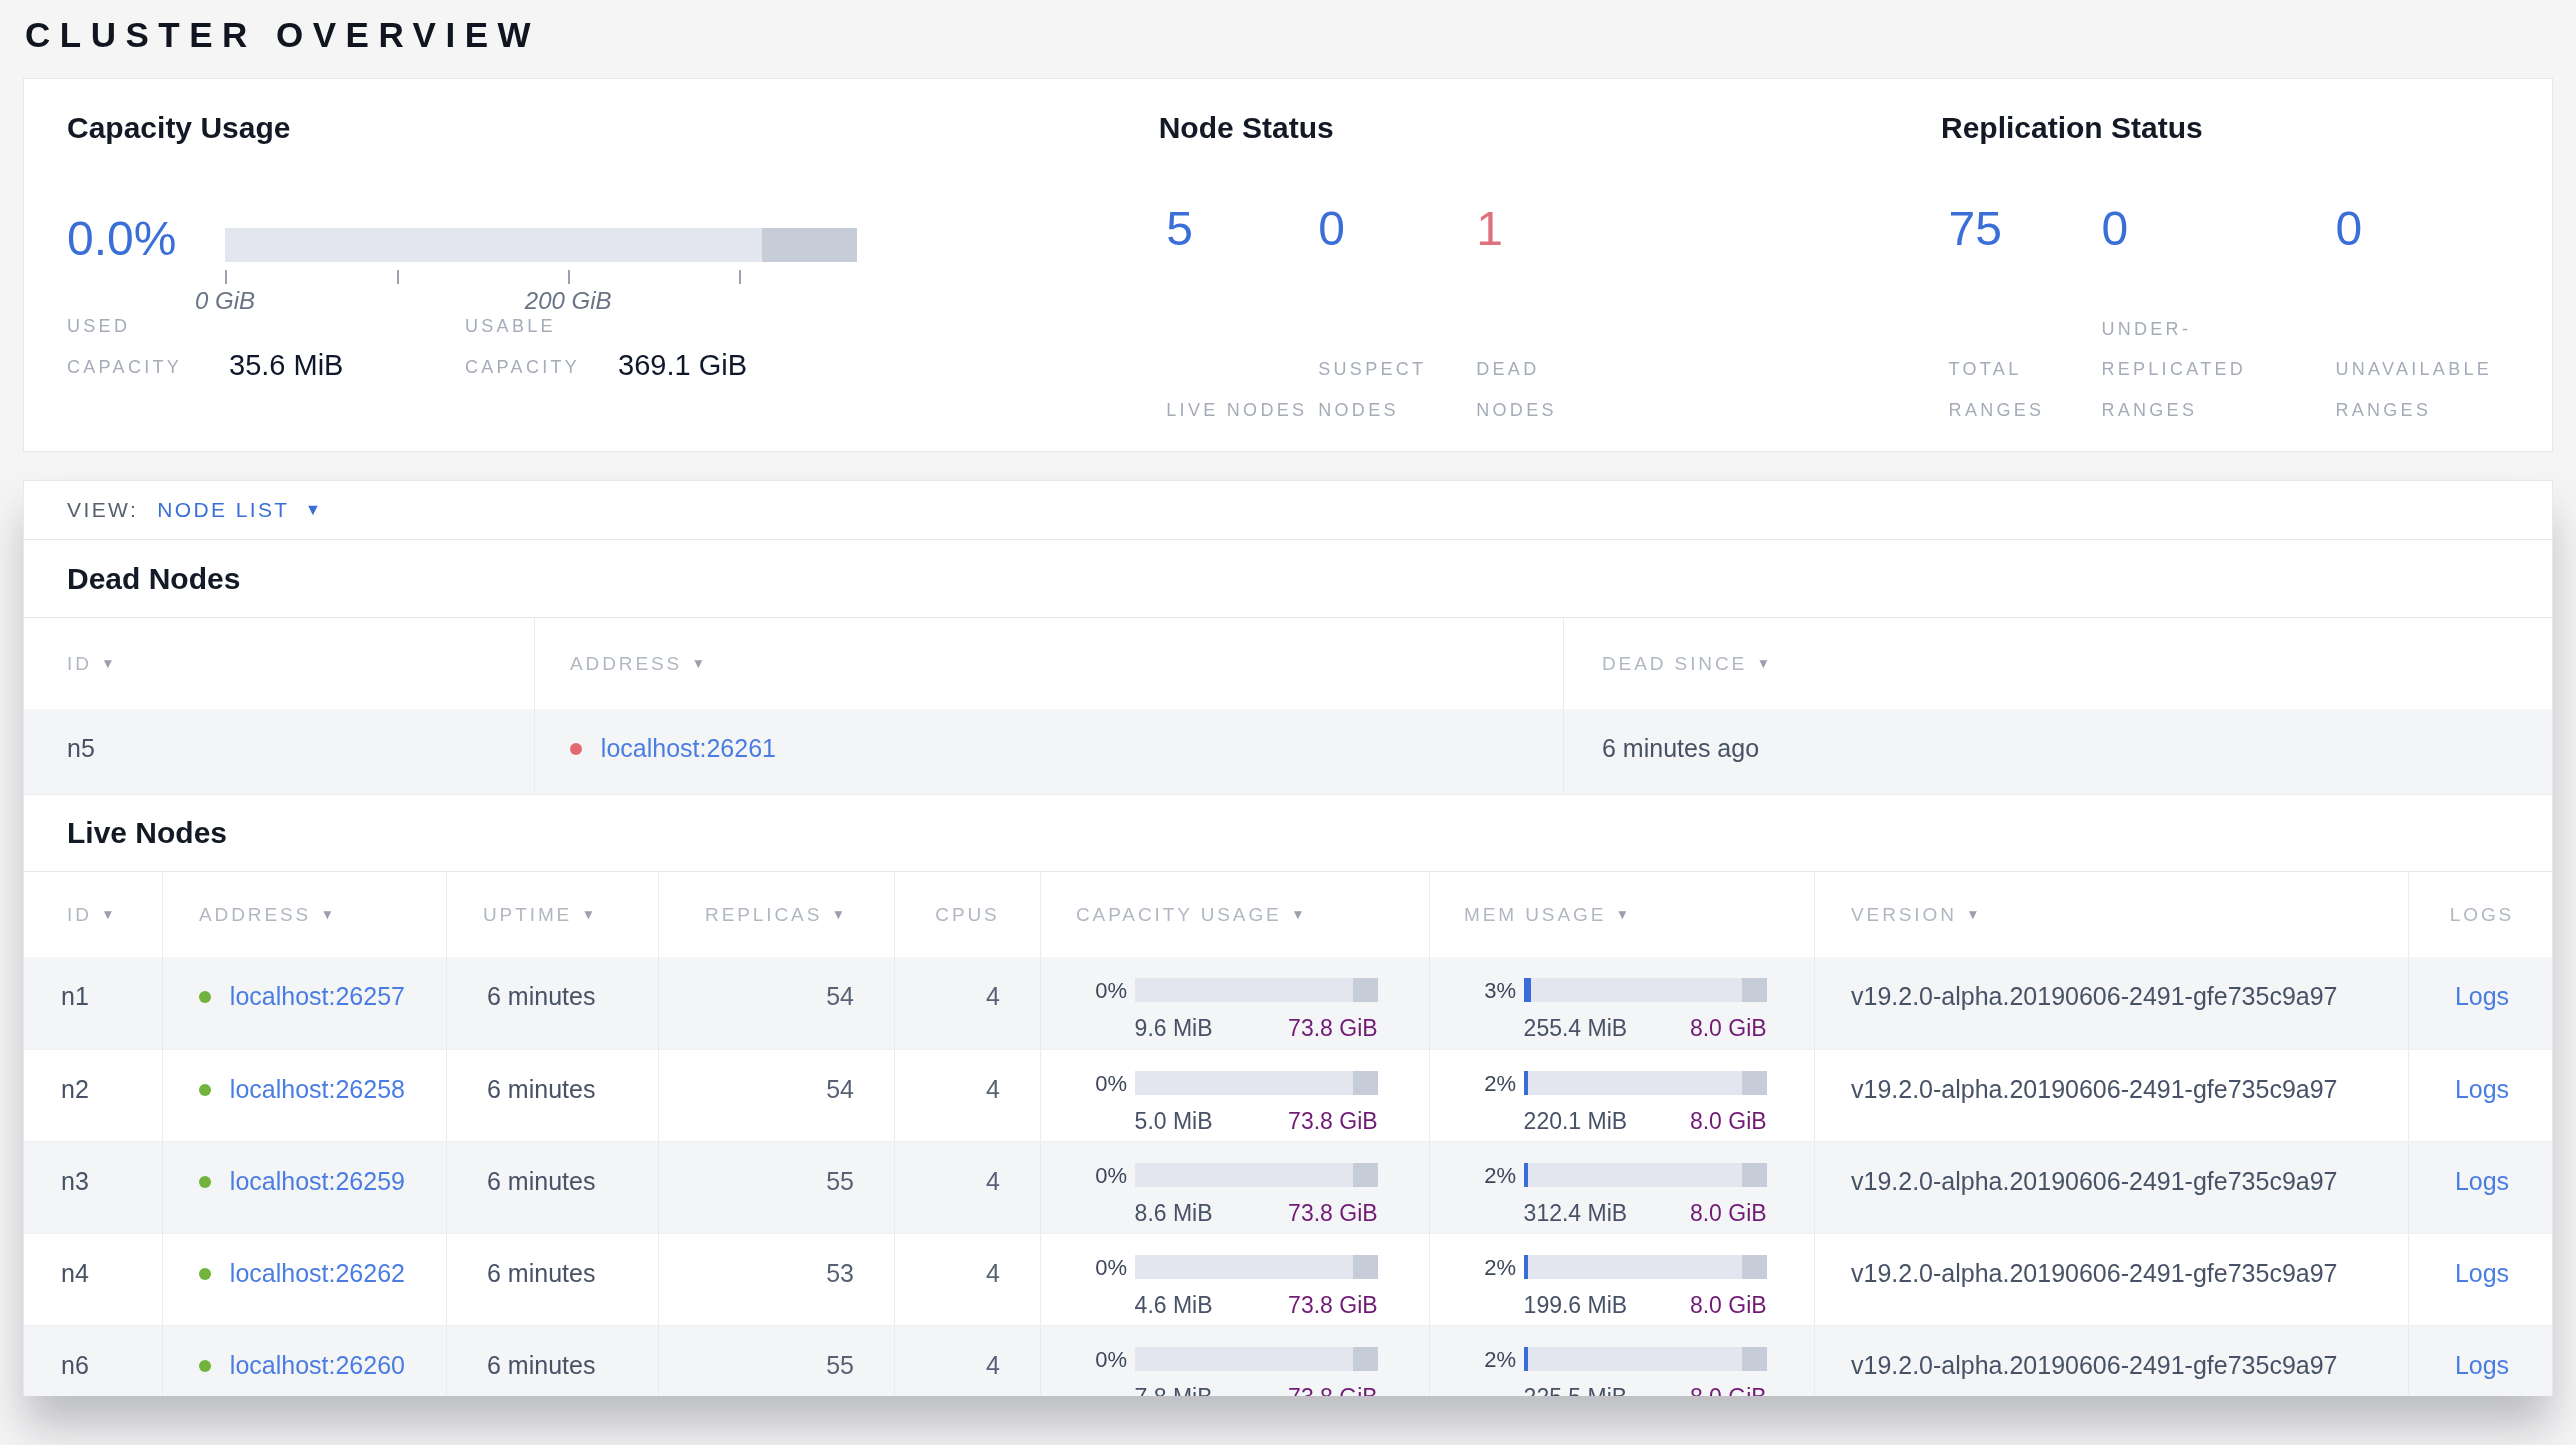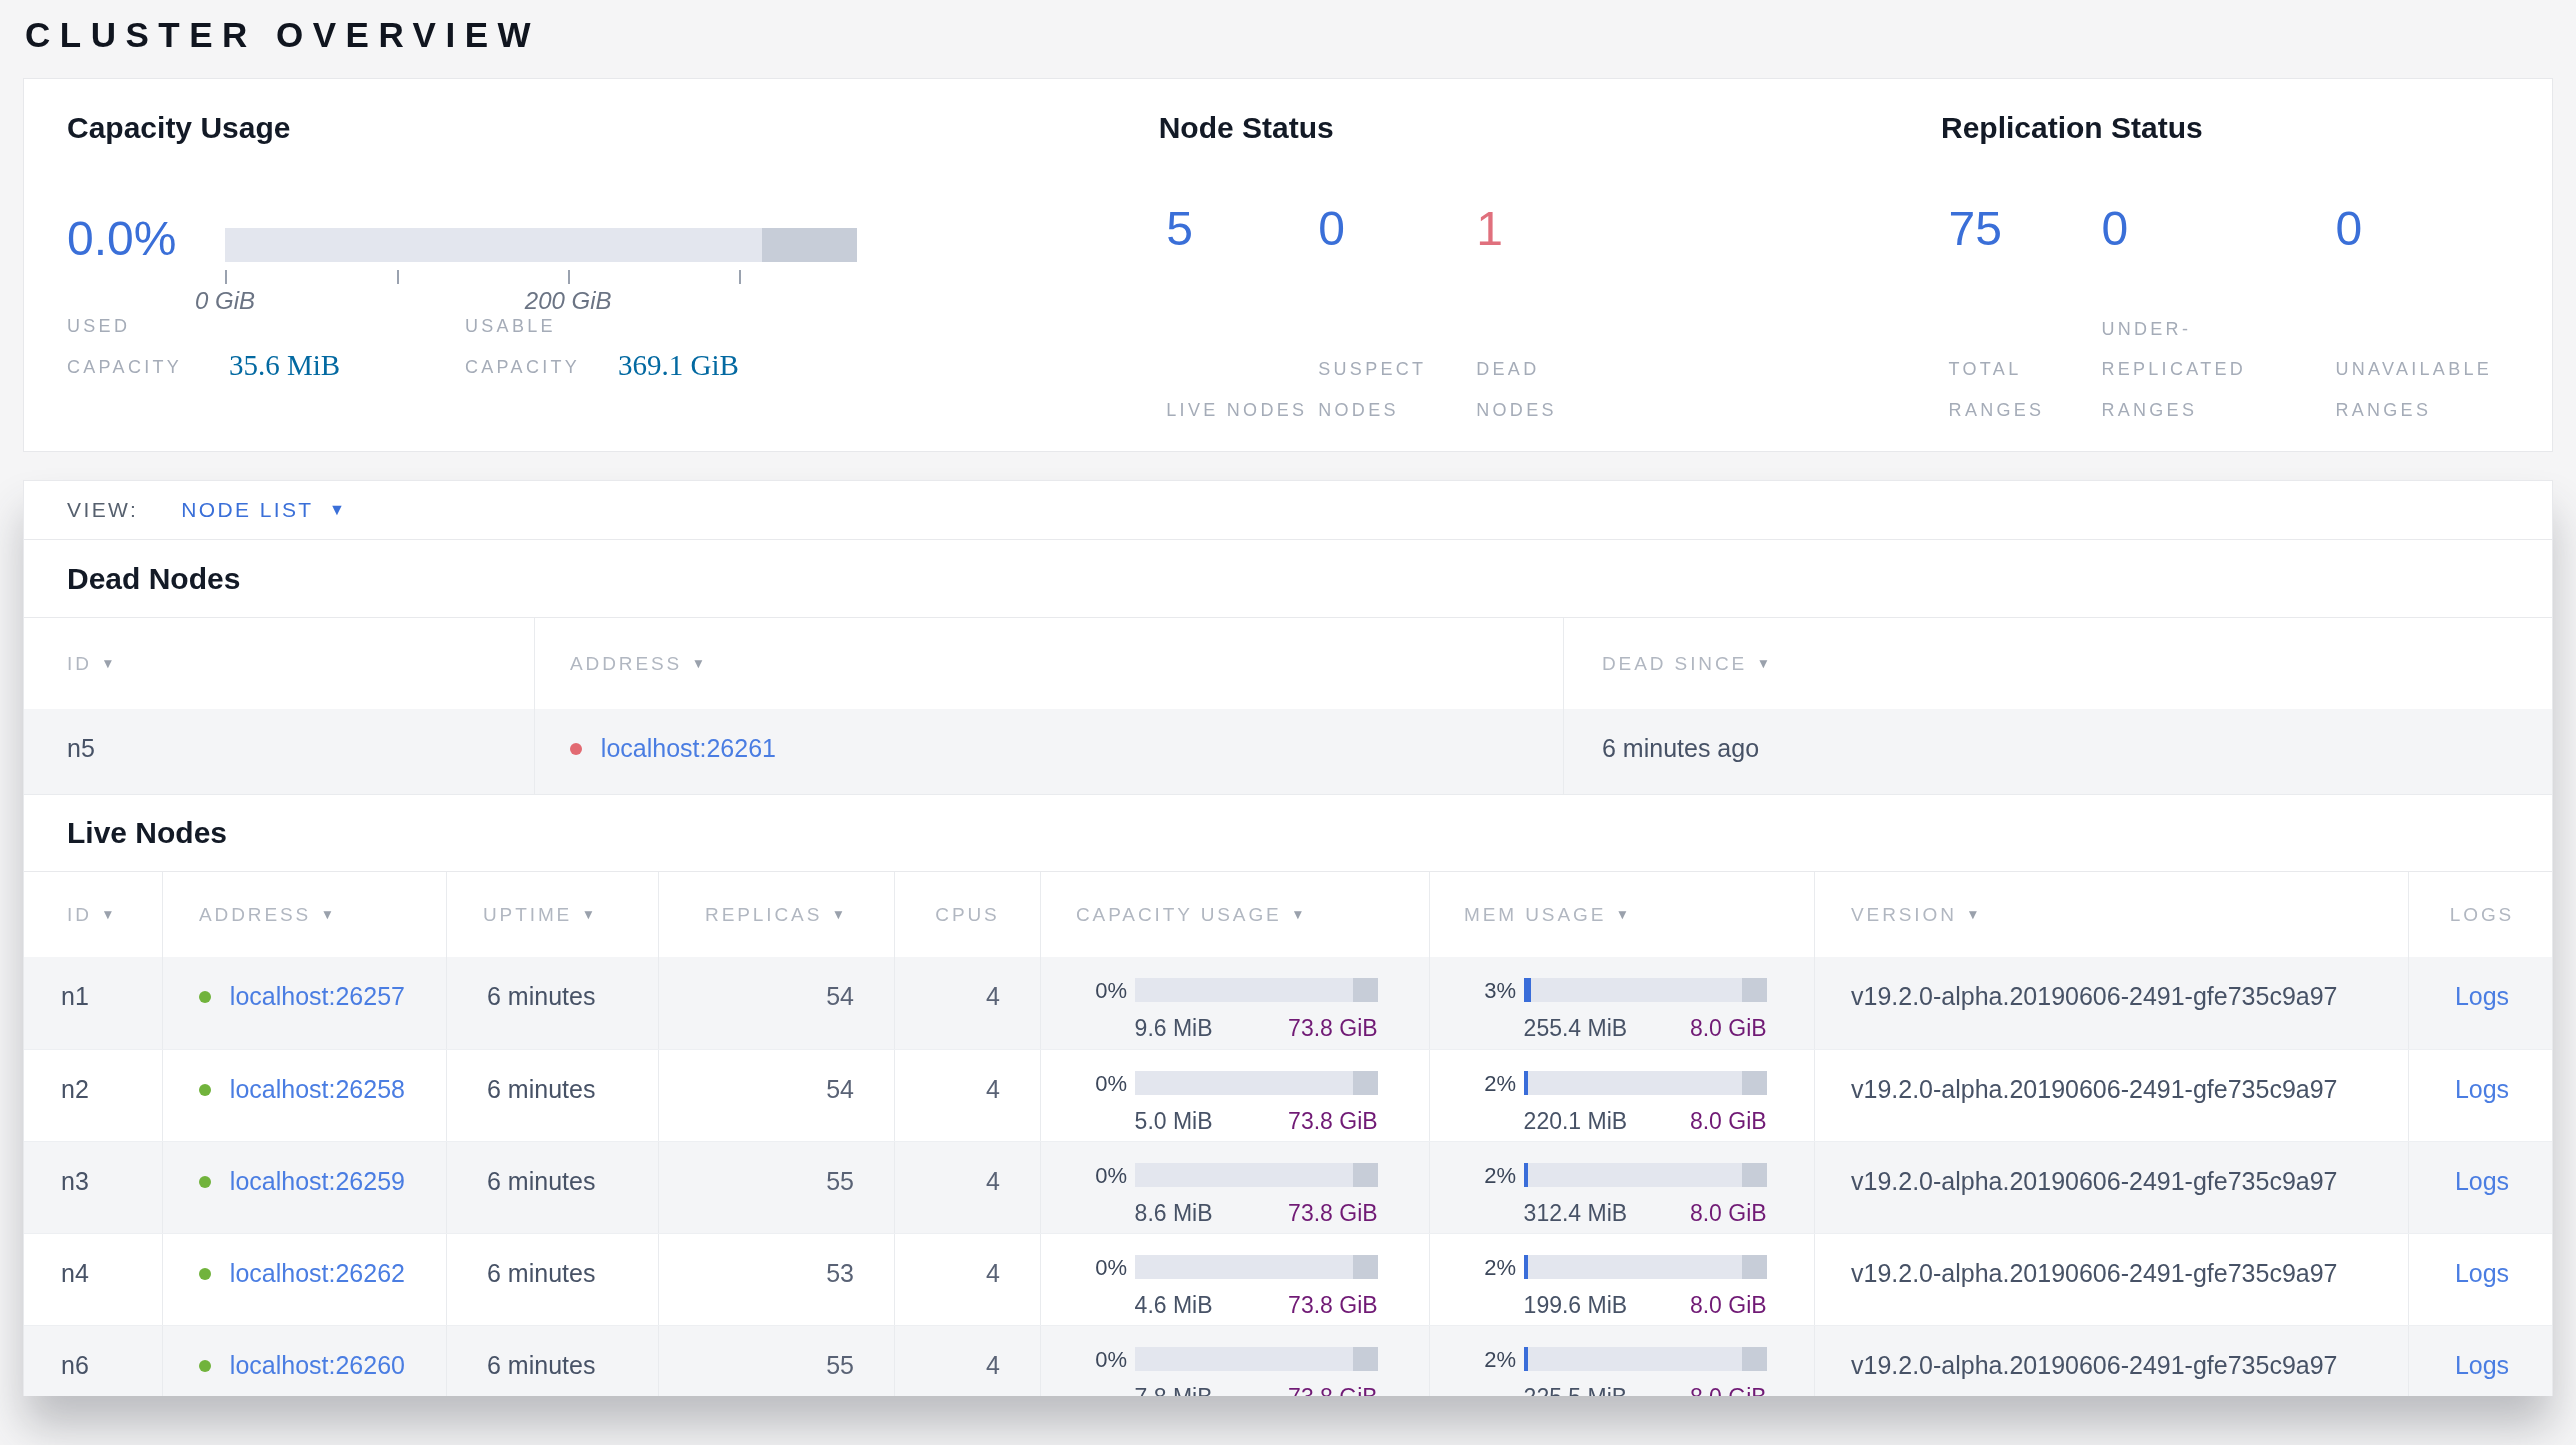--- a/index.html
+++ b/index.html
@@ -51,21 +51,21 @@
     font-size: 24px; color:#6b7484; white-space: nowrap;
   }
   .cap-metrics { display:flex; margin-top: 44px; }
   .metric { display:flex; align-items:flex-end; }
   .metric-label {
     width: 162px;
     font-size: 18px; letter-spacing: 3.3px; line-height: 2.25;
     color:#a5acb8; font-weight: 500;
   }
   .metric-value {
-    font-size: 29px; color:#0369a1; padding-bottom: 5.7px; min-width: 202px; font-family: Liberation Serif, serif;
+    font-size: 29px; color:#0f172a; padding-bottom: 5.7px; min-width: 202px;
   }
   .metric + .metric { margin-left: 34px; }
   .metric.usable .metric-label { width: 153px; }
 
   .stats-row { display:flex; margin-top: 59px; }
   .stat { display:flex; flex-direction: column; height: 222px; padding-left: 7.6px; }
   .stat-value { font-size: 48px; font-weight: 500; color:#3a6fd8; line-height: 42px; }
   .stat-value.red { color:#e0707d; }
   .stat-label {
     margin-top: auto;
@@ -85,21 +85,21 @@
     position: relative;
     margin: 28px 23px 0 23px;
     height: 916px;
     background:#ffffff;
     border: 1.9px solid #e8e9ec; border-bottom: none;
     overflow: hidden;
     box-shadow: 0 32px 42px -1.9px rgba(55,58,68,.30);
   }
   .view-bar {
     height: 59px; display:flex; align-items:center;
-    padding-left: 43px; border-bottom: 1.9px solid #e8e9ec; gap: 24px;
+    padding-left: 43px; border-bottom: 1.9px solid #e8e9ec;
   }
   .view-label { font-size: 21px; letter-spacing: 2.4px; color:#56606e; }
   .view-select {
     display:flex; align-items:center; margin-left: 19px;
     font-size: 21px; letter-spacing: 2.4px; color:#3a6fd8; cursor: pointer;
   }
   .view-caret { margin-left: 15.3px; font-size: 16px; color:#3a6fd8; }
 
   .section-heading {
     height: 77px; display:flex; align-items:center; padding-left: 43px;

